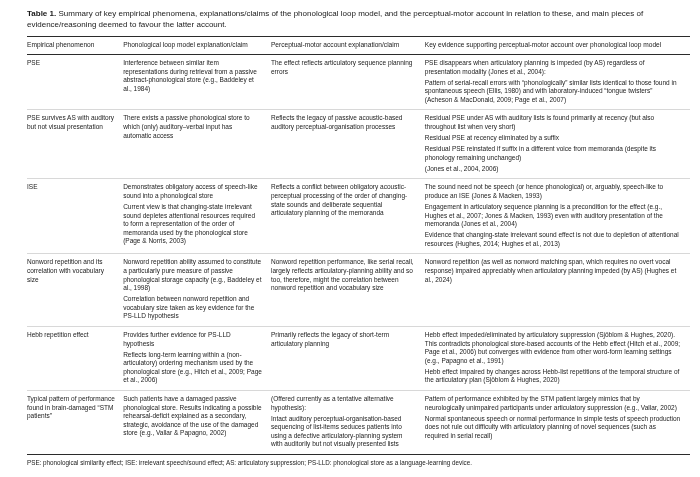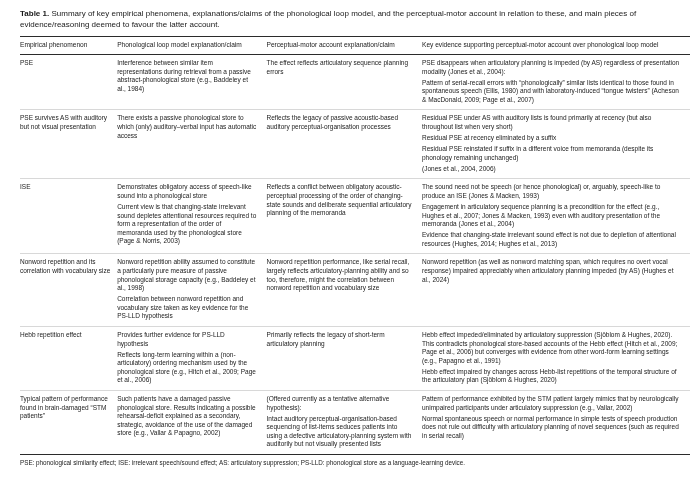--- a/index.html
+++ b/index.html
@@ -6,21 +6,21 @@
     margin: 0;
     padding: 0;
     background: #ffffff;
     font-family: "Liberation Sans", sans-serif;
     color: #1a1a1a;
   }
   .page {
     width: 700px;
     height: 477px;
     box-sizing: border-box;
-    padding: 8px 10px 6px 20px;
+    padding: 8px 10px 6px 27px;
     overflow: hidden;
   }
   .table-caption {
     font-size: 8px;
     line-height: 1.4;
     margin-bottom: 6px;
     max-width: 660px;
   }
   .table-caption .cap-label {
     font-weight: bold;

